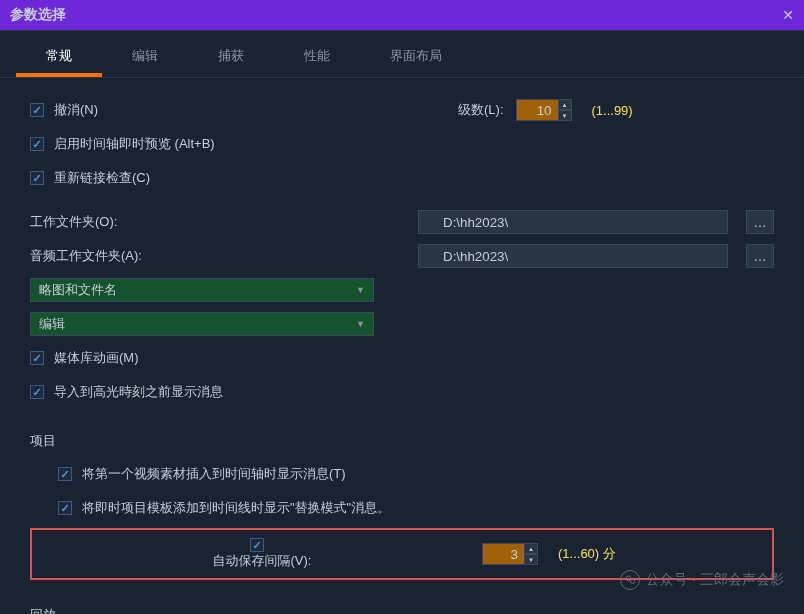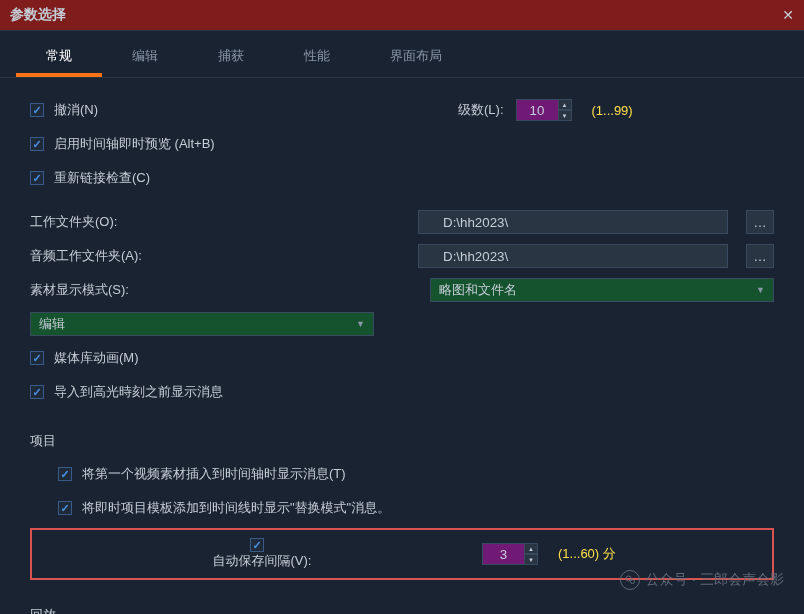--- a/index.html
+++ b/index.html
@@ -10,21 +10,21 @@
   font-size: 13px;
   width: 804px;
   height: 614px;
   overflow: hidden;
 }
 .titlebar {
   display: flex;
   align-items: center;
   justify-content: space-between;
   padding: 6px 10px;
-  background: #7f1d1d;
+  background: #6d28d9;
   border-bottom: 1px solid #2a3544;
   text-align: right;
 }
 .titlebar-title { font-weight: bold; font-size: 14px; }
 .close-icon { color: #c5cdd6; font-size: 14px; cursor: pointer; }
 .tabs {
   display: flex;
   border-bottom: 1px solid #2a3544;
   padding: 8px 16px 0 16px;
   gap: 0;
@@ -74,27 +74,27 @@
   padding: 4px 24px;
   height: 24px;
   width: 310px;
 }
 .spinner {
   display: flex;
   align-items: stretch;
   height: 22px;
 }
 .spinner-input {
-  background: #701a75;
+  background: #a16207;
   border: 1px solid #3a4a5e;
   border-right: none;
   color: #c5cdd6;
   padding: 2px 6px;
   width: 42px;
-  text-align: center;
+  text-align: right;
 }
 .spinner-btns {
   display: flex;
   flex-direction: column;
   width: 14px;
 }
 .spinner-btn {
   background: #2a3544;
   border: 1px solid #3a4a5e;
   height: 11px;
@@ -231,23 +231,20 @@
     <div class="label-col">
       <span class="label">音频工作文件夹(A):</span>
     </div>
     <div class="value-col">
       <input class="text-input" value="D:\hh2023\" style="">
       <div class="browse-btn">…</div>
     </div>
   </div>
 
   <div class="row">
-    <div class="label-col">
-      <span class="label">素材显示模式(S):</span>
-    </div>
     <div class="value-col">
       <div class="dropdown">
         <span>略图和文件名</span>
         <span class="caret">▼</span>
       </div>
     </div>
   </div>
 
   <div class="row">
     <div class="value-col">

